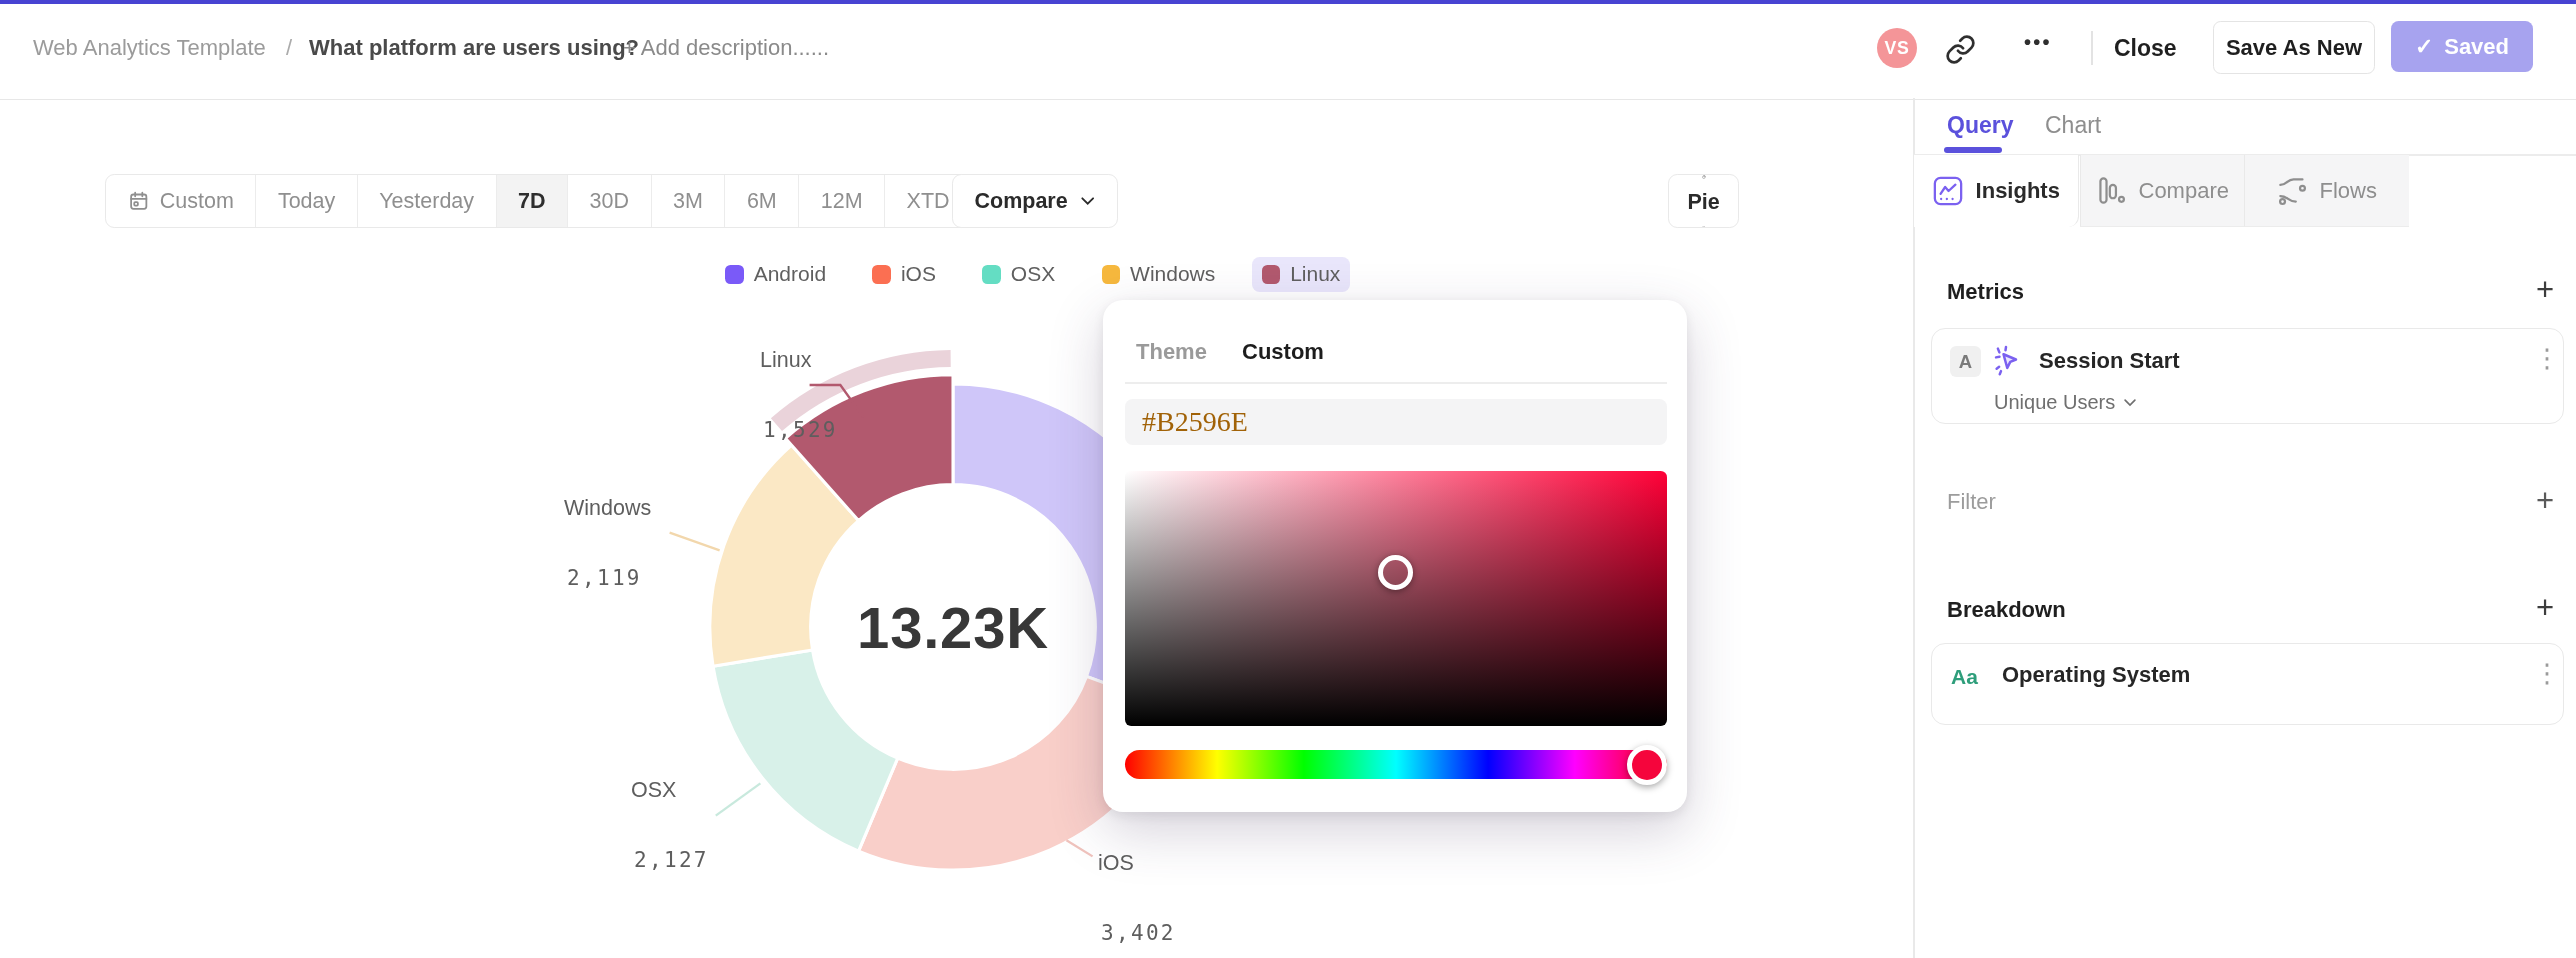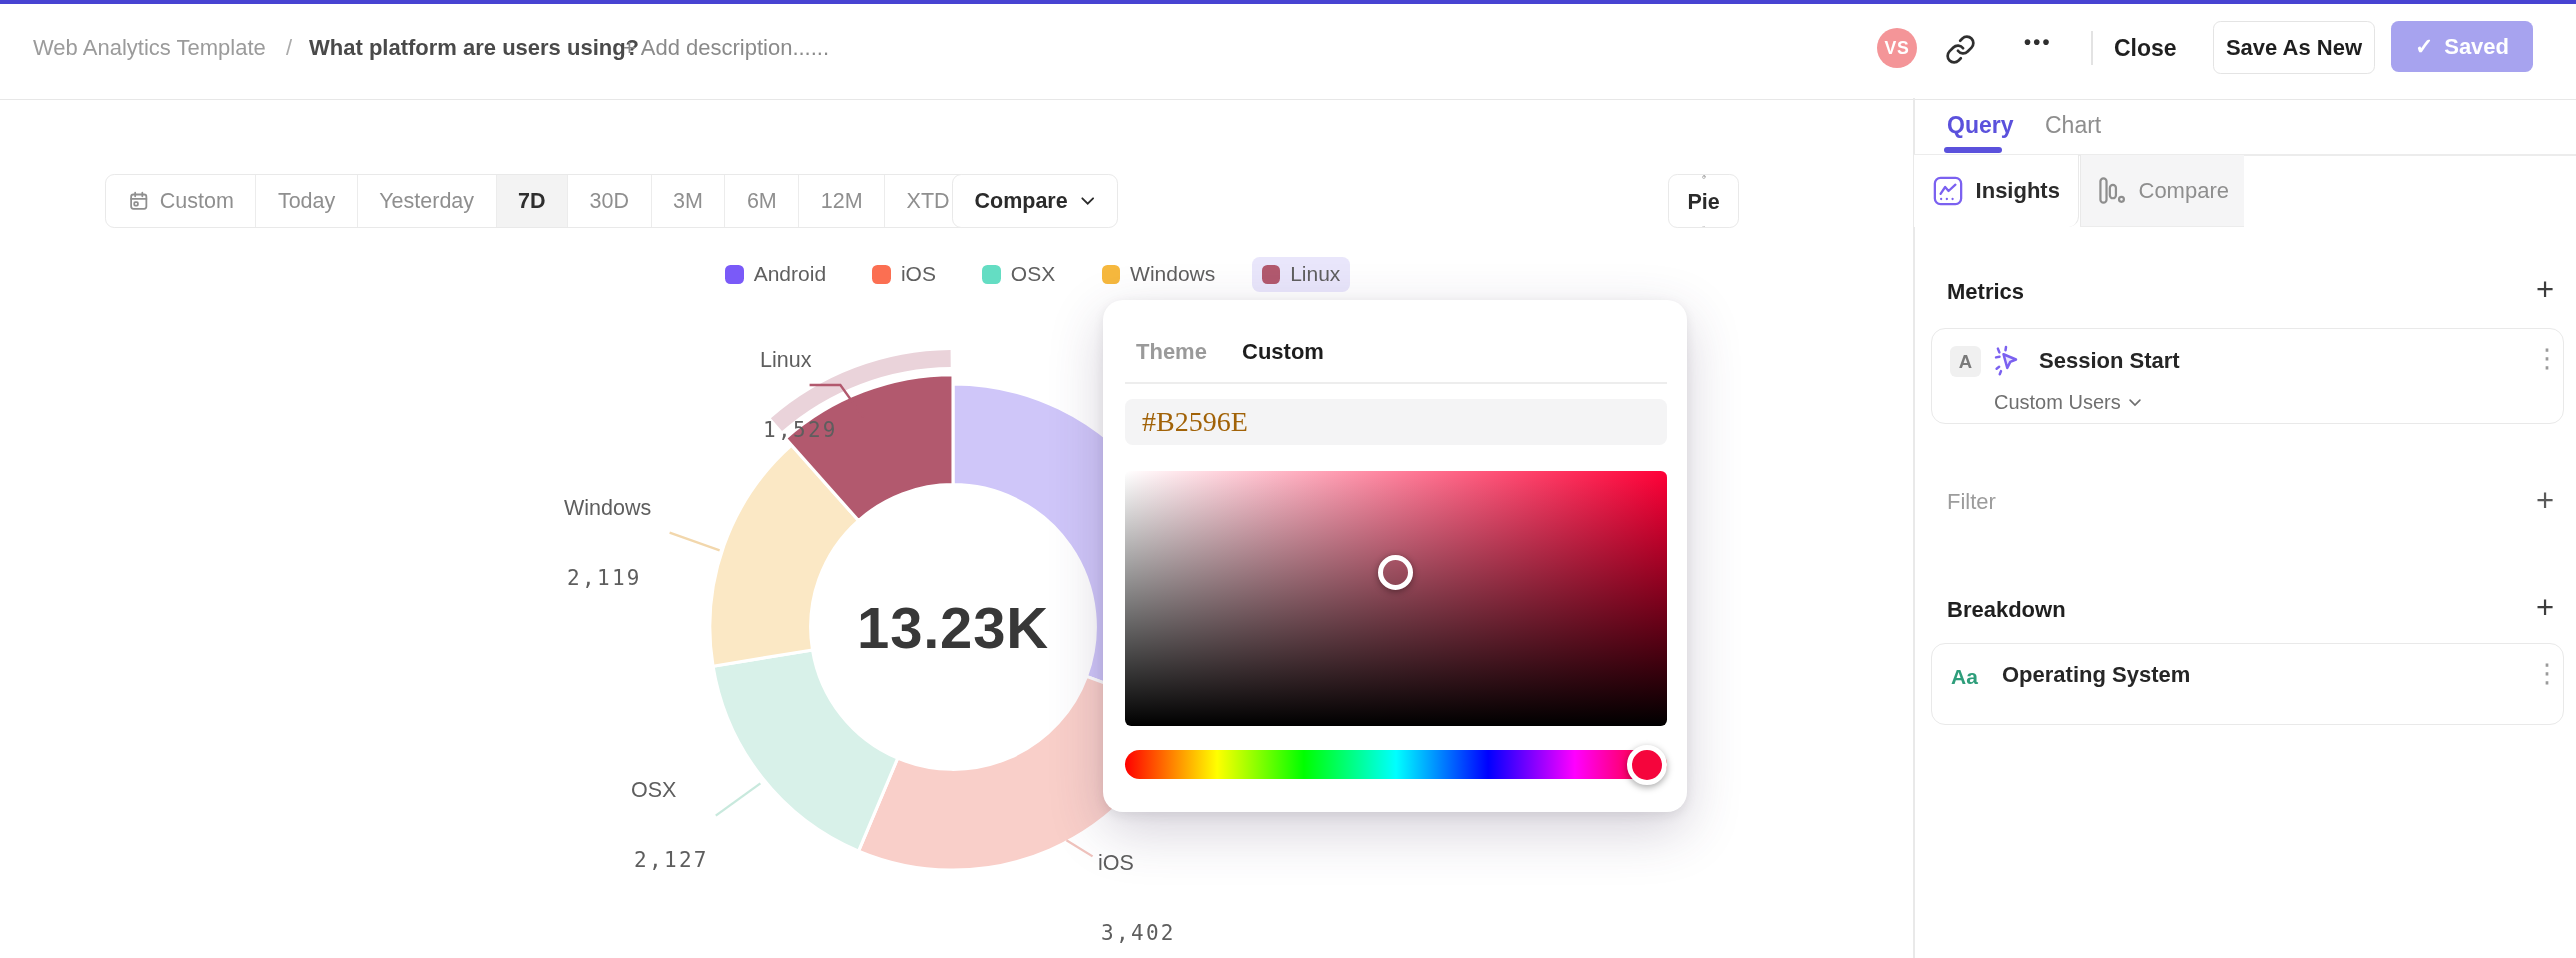--- a/index.html
+++ b/index.html
@@ -269,35 +269,44 @@
     <span>Insights</span>
   </div>
   <div id="vtab-funnels" class="abs vtab inactive">
     <svg width="31" height="31" viewBox="0 0 28 28" fill="none" stroke="#8E8E8E" stroke-width="2" stroke-linecap="round">
       <rect x="4" y="3" width="5.5" height="22" rx="2.75"></rect>
       <rect x="12.5" y="9" width="5.5" height="12" rx="2.75"></rect>
       <circle cx="23" cy="22" r="2.2"></circle>
     </svg>
     <span>Compare</span>
   </div>
+  <div id="vtab-flows" class="abs vtab inactive">
+    <svg width="31" height="31" viewBox="0 0 28 28" fill="none" stroke="#8E8E8E" stroke-width="2" stroke-linecap="round">
+      <path d="M3 9c6 0 6-5 12-5h8"></path>
+      <path d="M3 19c7 0 7 5 14 5"></path>
+      <circle cx="23" cy="12" r="2.2"></circle>
+      <circle cx="5" cy="24" r="2.2"></circle>
+    </svg>
+    <span>Flows</span>
+  </div>
 
   <div id="metrics-h" class="abs section-h">Metrics</div>
   <div id="metrics-plus" class="abs plus">+</div>
   <div id="metric-card" class="abs"></div>
   <div id="series-badge" class="abs">A</div>
   <div id="metric-icon" class="abs">
     <svg width="35" height="35" viewBox="0 0 28 28" fill="none" stroke="#7B61F0" stroke-width="2" stroke-linecap="round" stroke-linejoin="round">
       <path d="M10 9l10 4.2-4.6 1.9L13 20z" fill="#7B61F0" fill-opacity="0.15"></path>
       <path d="M5.5 4.5l1.2 3M12 3.2l-.4 2.6M4 11.5l2.8-.5M7 25l1-2.5M4.5 20.5l2-1.5"></path>
     </svg>
   </div>
   <div id="metric-name" class="abs">Session Start</div>
   <div id="metric-kebab" class="abs kebab">⋮</div>
   <div id="metric-agg" class="abs">
-    <span>Custom Users</span>
+    <span>Unique Users</span>
     <svg width="14" height="9.2" viewBox="0 0 20 13" fill="none" stroke="#6F6F6F" stroke-width="2.4" stroke-linecap="round">
         <path d="M3 3l7 7 7-7"></path>
       </svg>
   </div>
 
   <div id="filter-h" class="abs">Filter</div>
   <div id="filter-plus" class="abs plus">+</div>
 
   <div id="breakdown-h" class="abs section-h">Breakdown</div>
   <div id="breakdown-plus" class="abs plus">+</div>

